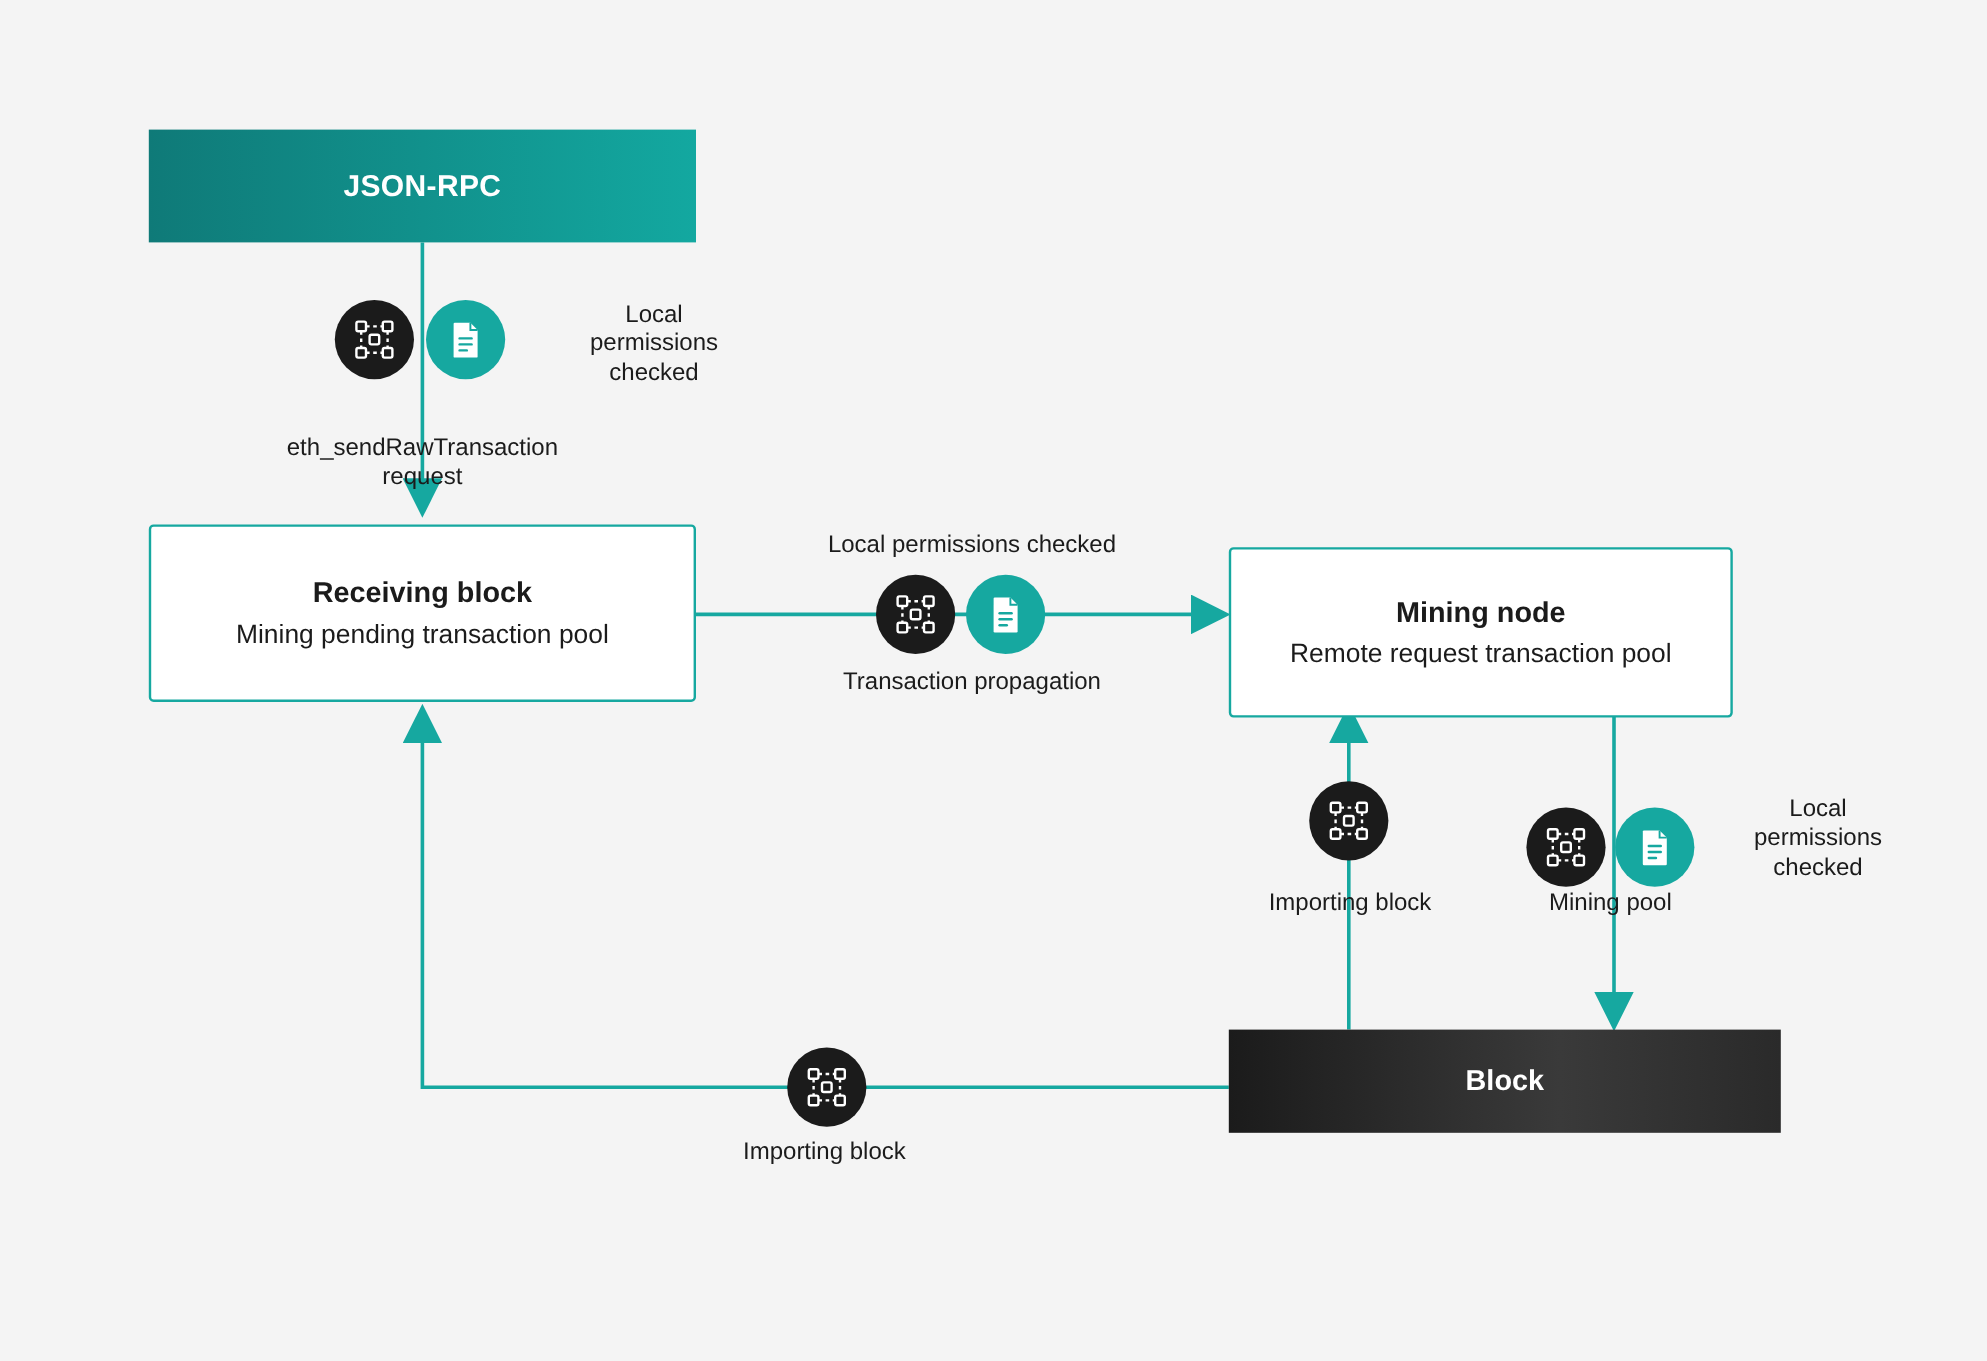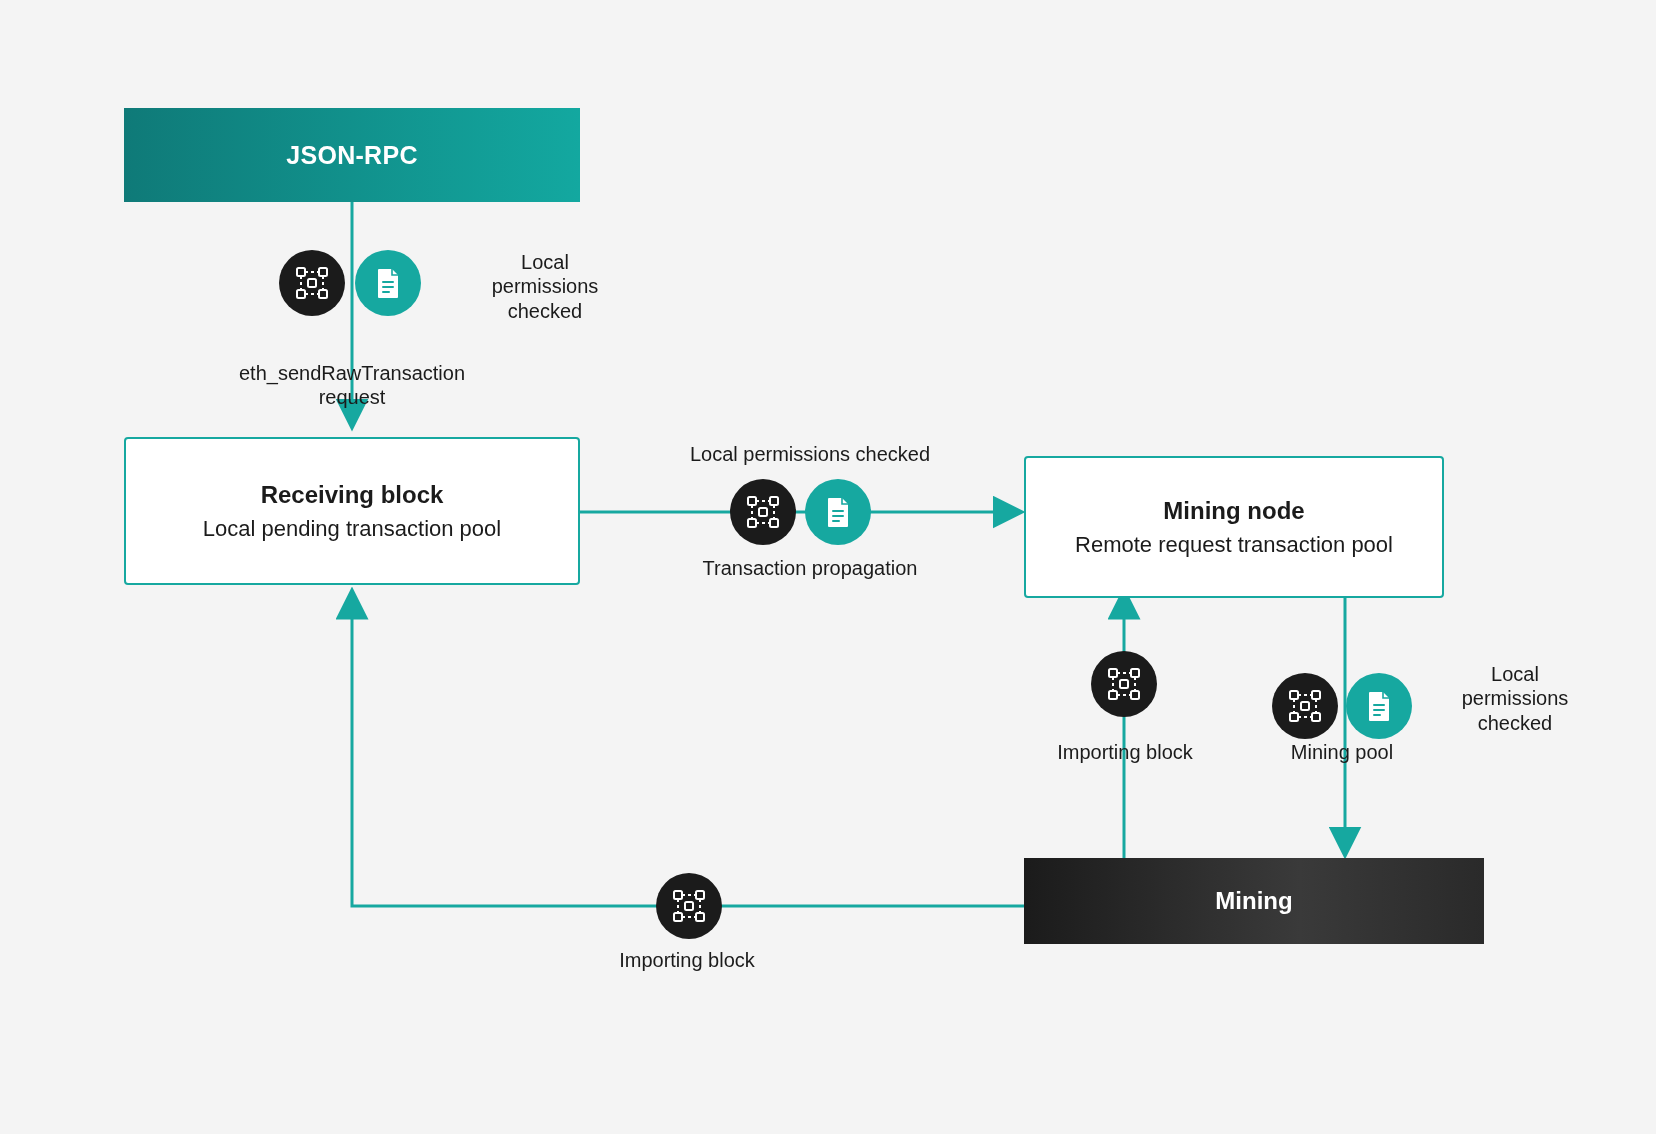--- a/index.html
+++ b/index.html
@@ -125,30 +125,30 @@
 
     <polyline points="1024,906 352,906 352,600" fill="none" stroke="#16a8a0" stroke-width="3" marker-end="url(#arrowTeal)"></polyline>
   </svg>
 
   <div class="node-box box-jsonrpc">
     <span>JSON-RPC</span>
   </div>
 
   <div class="node-box box-white box-receiving">
     <span class="node-title">Receiving block</span>
-    <span class="node-sub">Local pending transaction pool</span>
+    <span class="node-sub">Mining pending transaction pool</span>
   </div>
 
   <div class="node-box box-white box-mining">
     <span class="node-title">Mining node</span>
     <span class="node-sub">Remote request transaction pool</span>
   </div>
 
   <div class="node-box box-block">
-    <span>Mining</span>
+    <span>Block</span>
   </div>
 
   <div class="badge dark" style="left:279px; top:250px;">
     <svg width="38" height="38" viewBox="0 0 38 38">
       <g fill="none" stroke="#ffffff" stroke-width="2">
         <rect x="4" y="4" width="8" height="8" rx="1.5"></rect>
         <rect x="26" y="4" width="8" height="8" rx="1.5"></rect>
         <rect x="4" y="26" width="8" height="8" rx="1.5"></rect>
         <rect x="26" y="26" width="8" height="8" rx="1.5"></rect>
         <rect x="15" y="15" width="8" height="8" rx="1.5"></rect>

